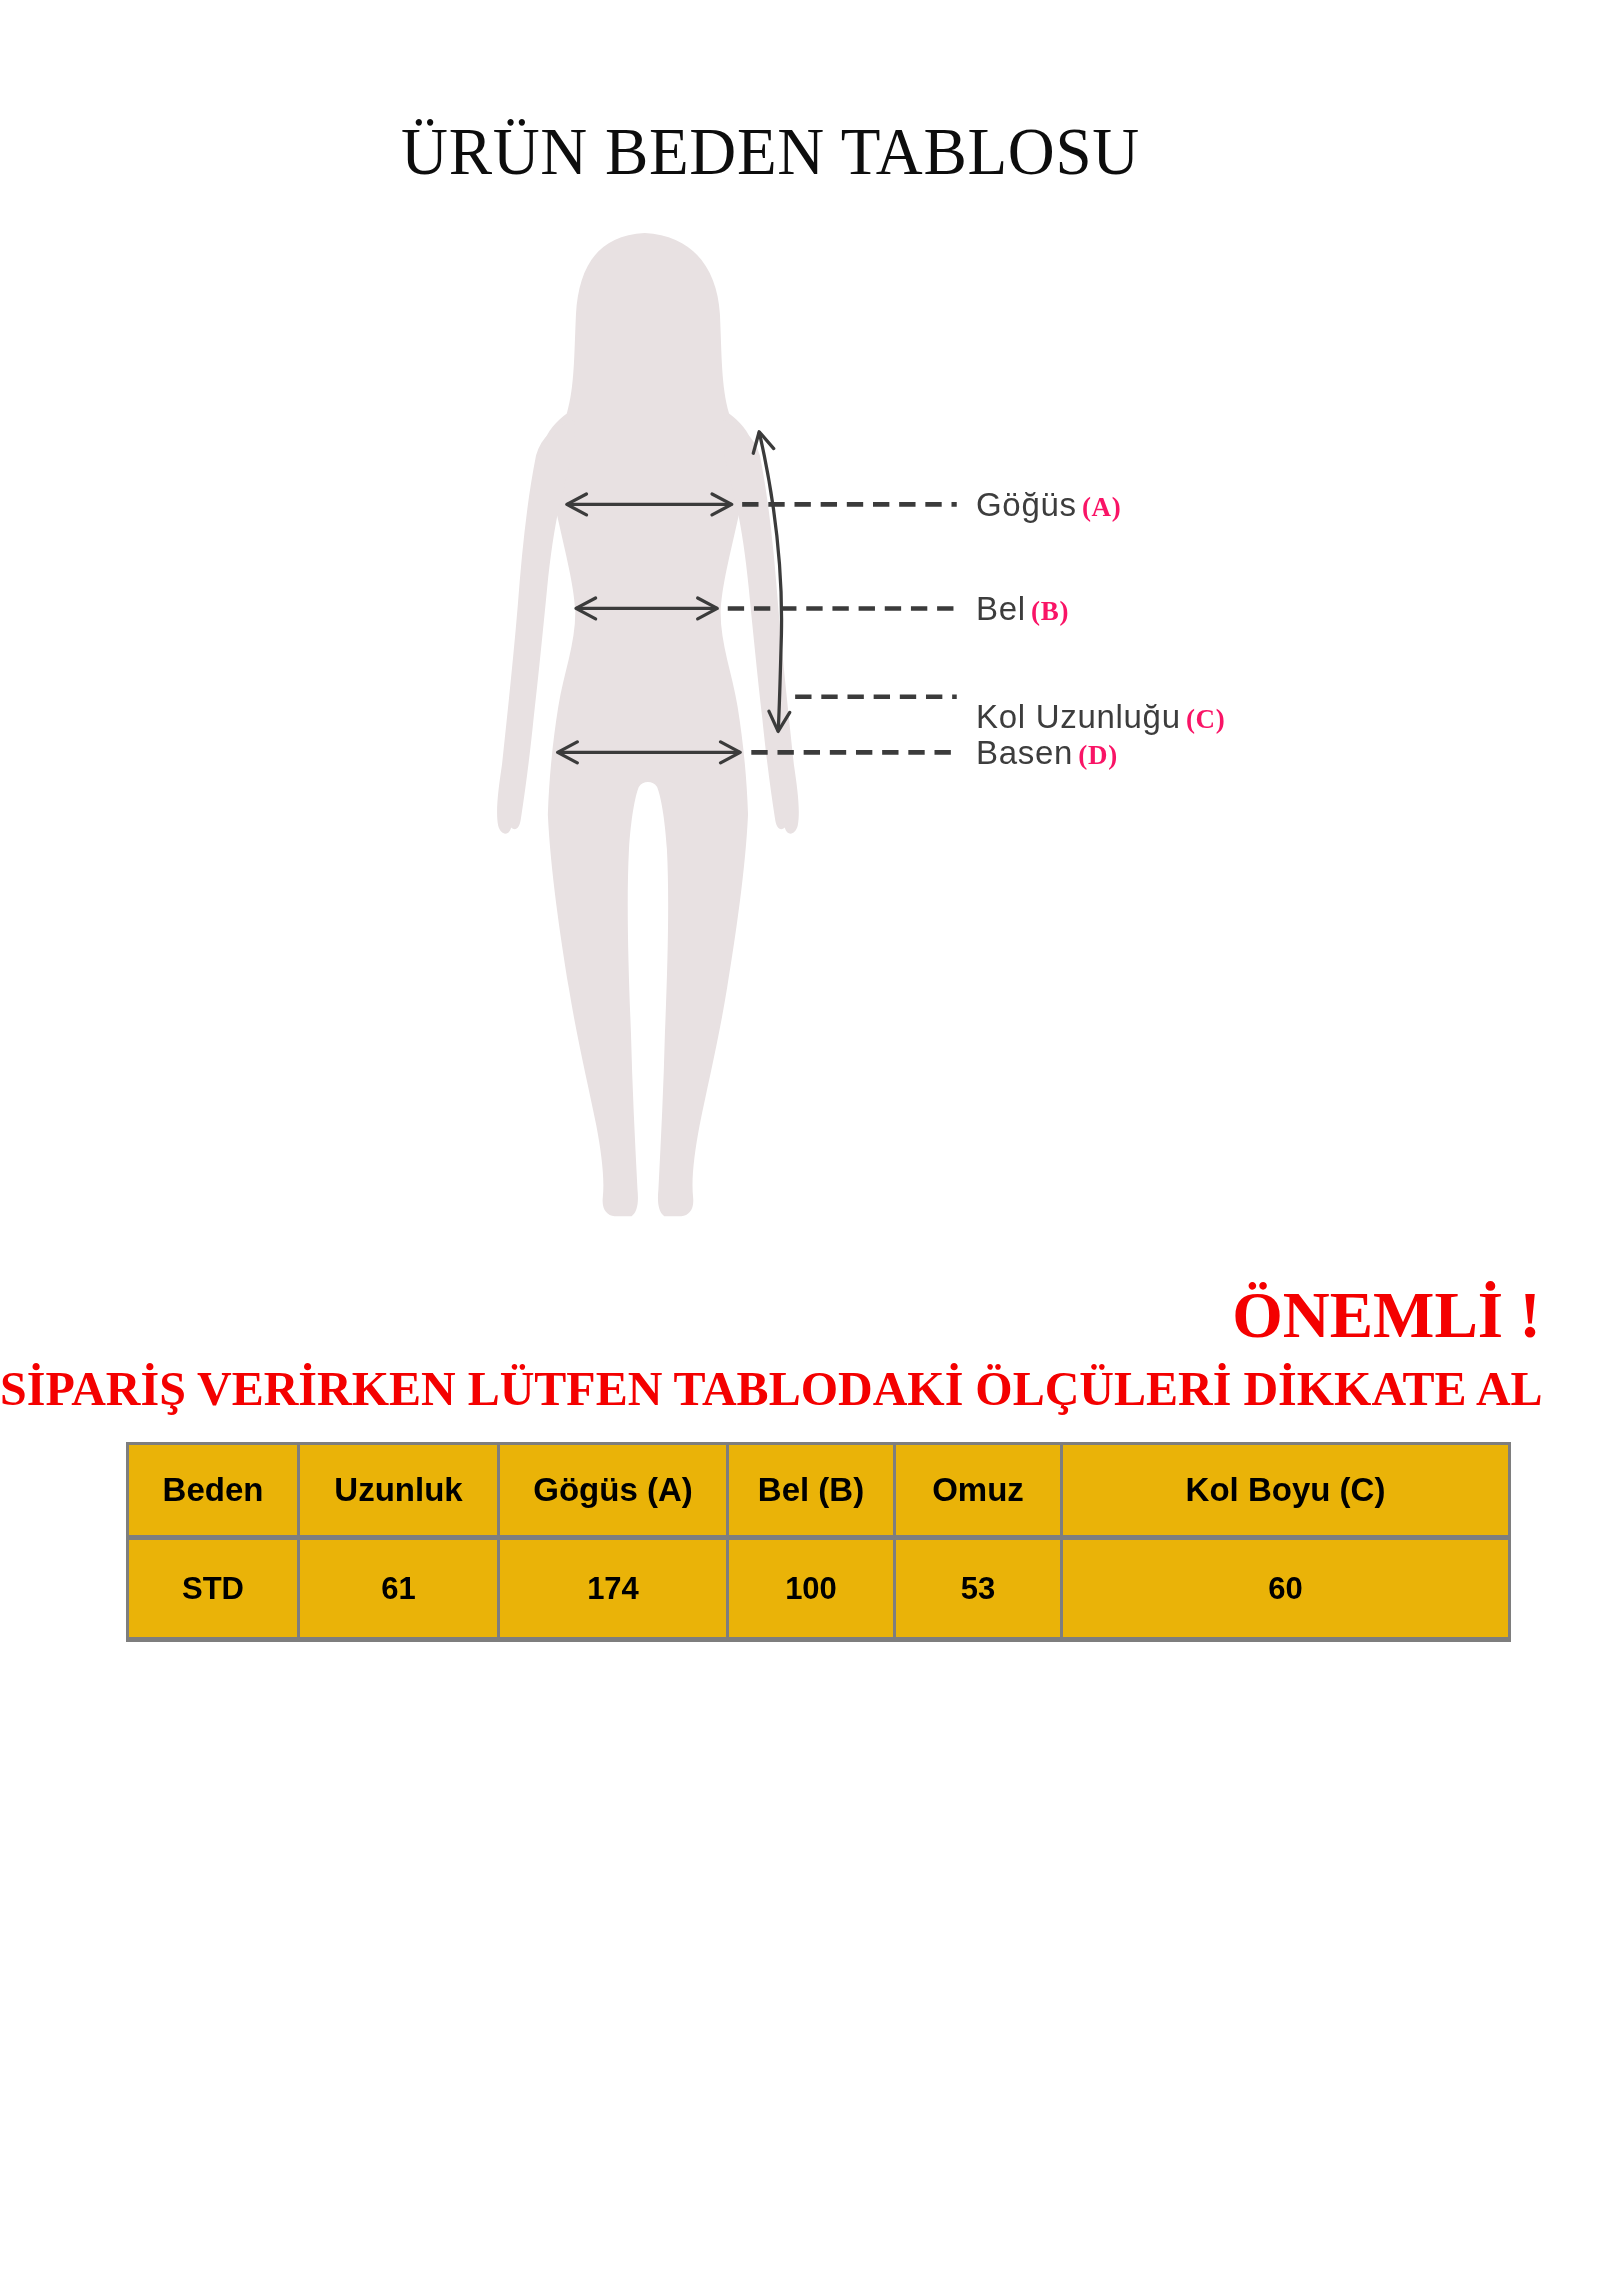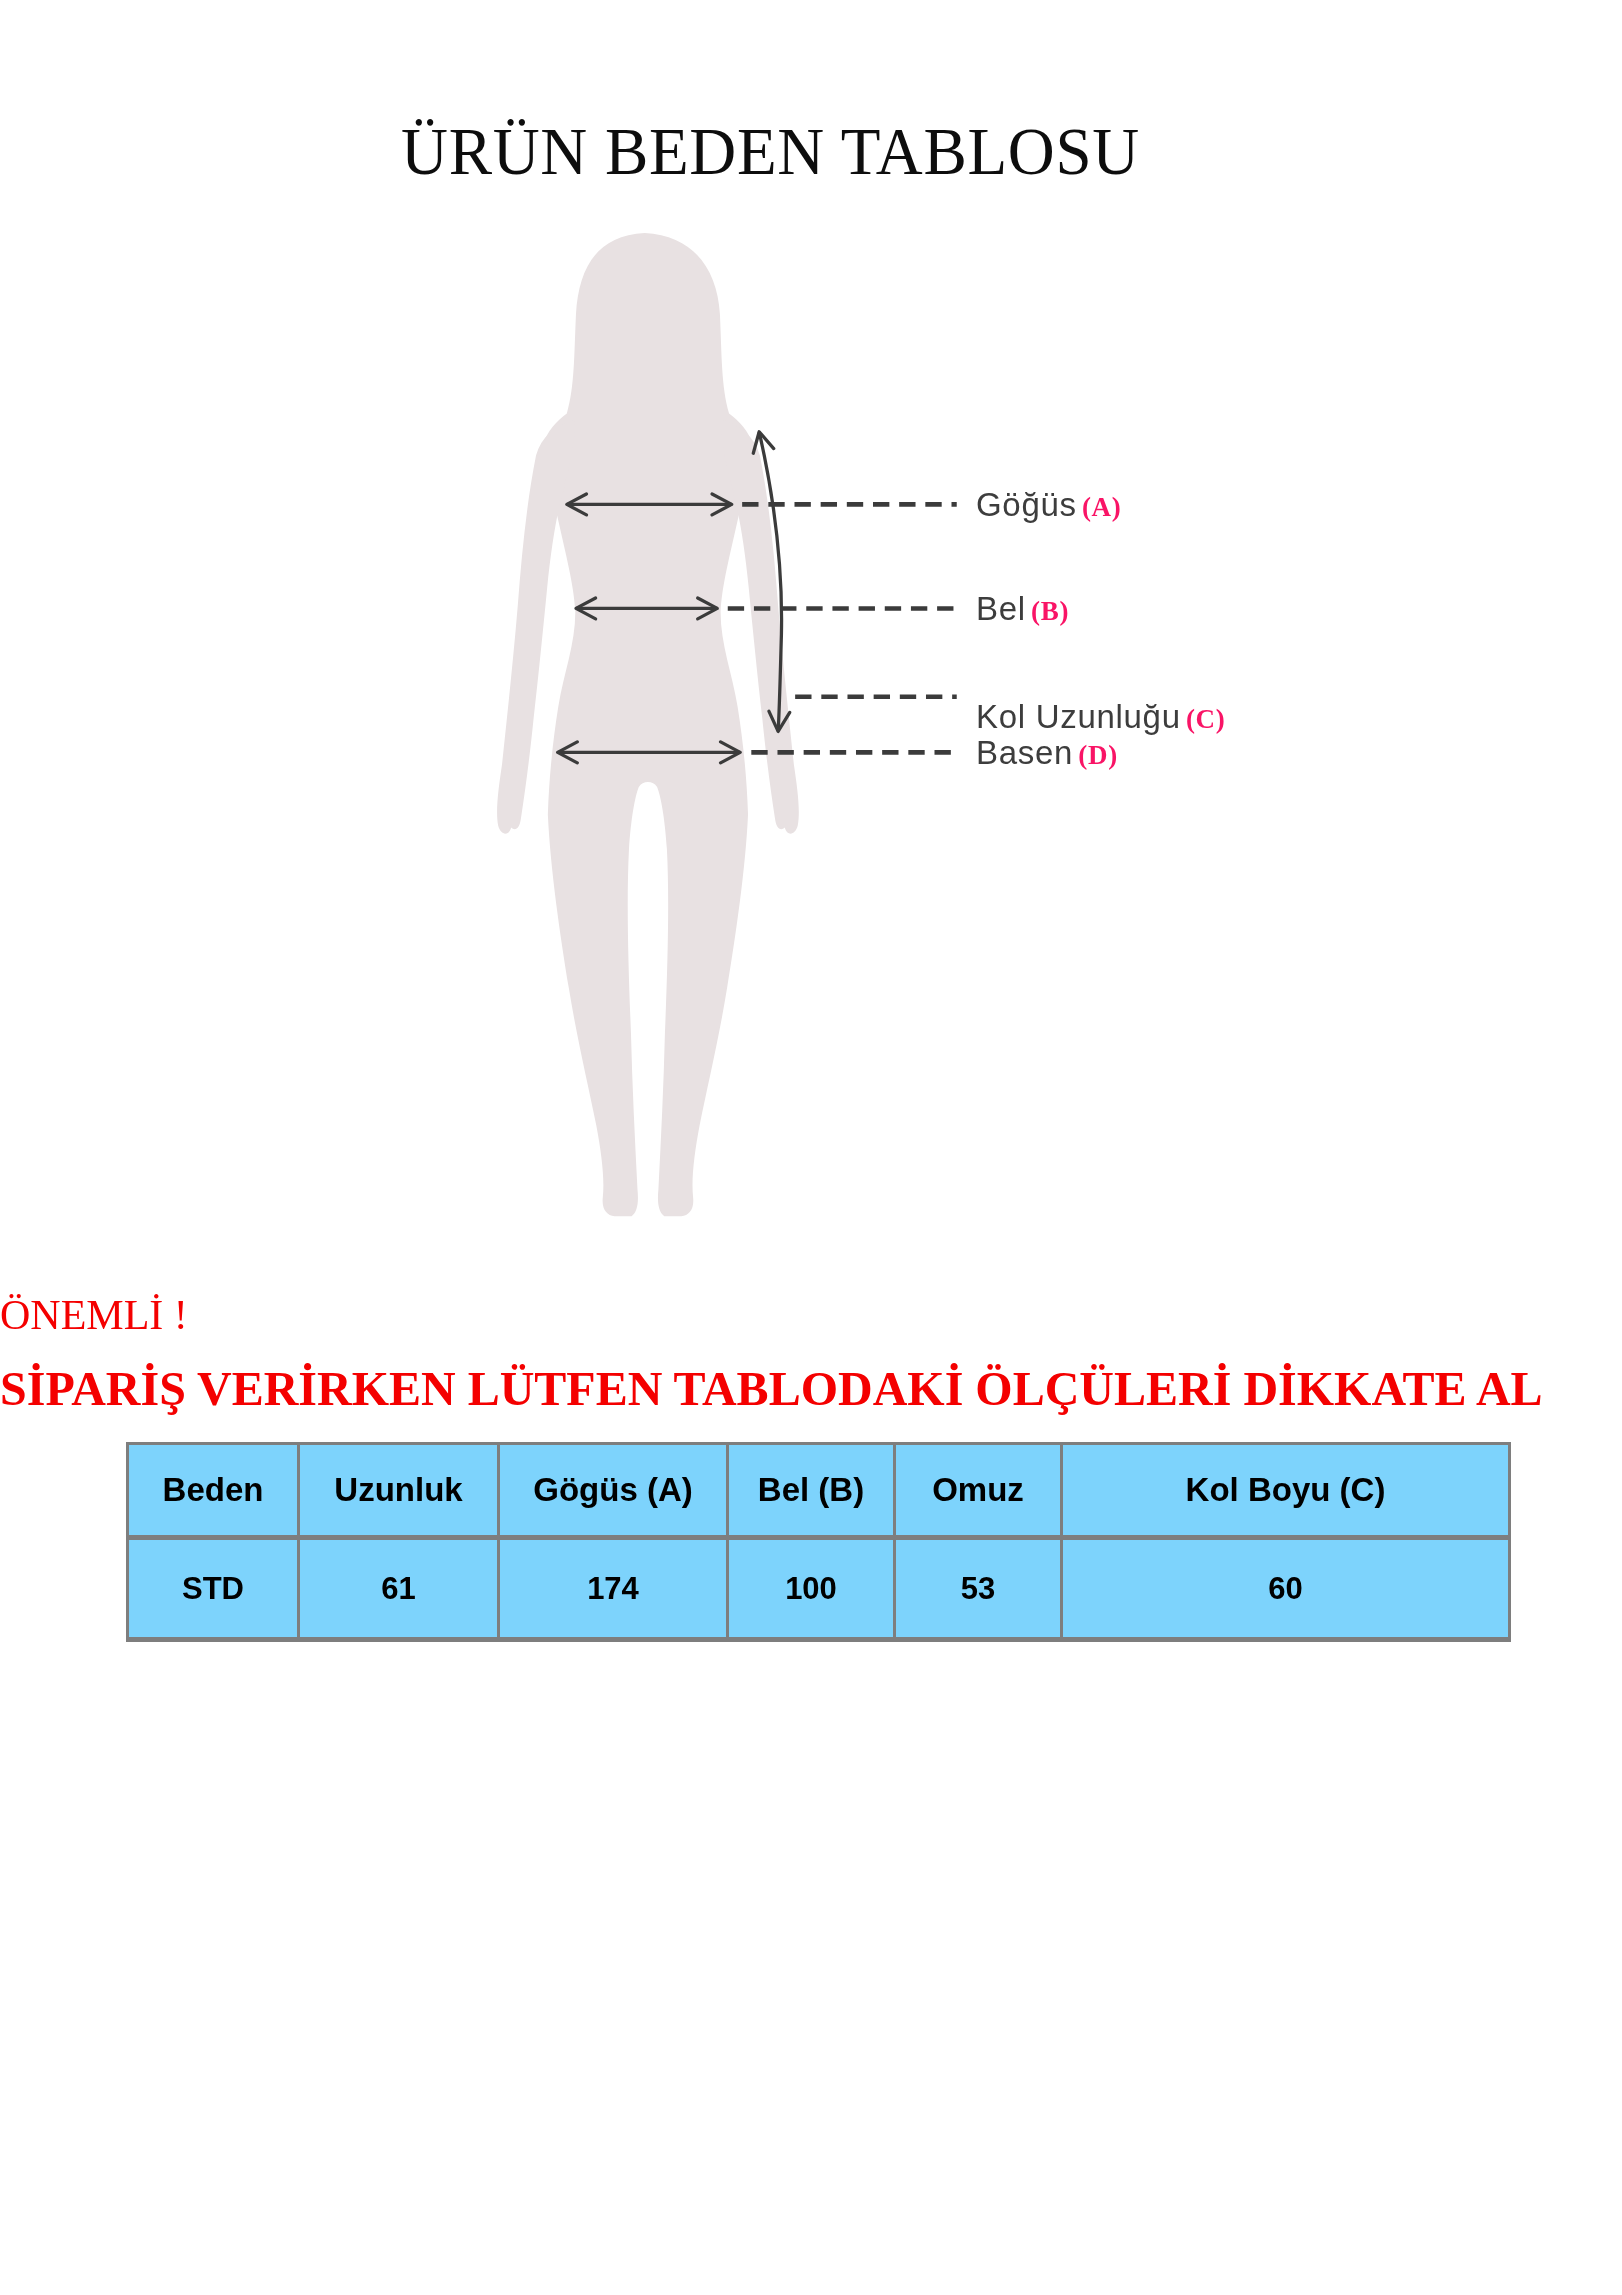--- a/index.html
+++ b/index.html
@@ -49,24 +49,24 @@
   }
   .label-gogus   { top: 481px; }
   .label-bel     { top: 585px; }
   .label-kol     { top: 693px; }
   .label-basen   { top: 729px; }
   
   .warning-heading {
     position: absolute;
     top: 1276px; left: 0; right: 0;
     height: 79px; line-height: 79px;
-    text-align: left;
-    font-family: "Liberation Serif", serif;
-    font-weight: 400;
-    font-size: 42px;
+    text-align: right;
+    font-family: "Liberation Serif", serif;
+    font-weight: 700;
+    font-size: 65px;
     color: #f40000;
   }
   .warning-subheading {
     position: absolute;
     top: 1356px; left: 0; right: 0;
     height: 65px; line-height: 65px;
     text-align: center;
     font-family: "Liberation Serif", serif;
     font-weight: 700;
     font-size: 48px;
@@ -79,21 +79,21 @@
     position: absolute;
     left: 126px; top: 1442px;
     width: 1382px;
   }
   table.size-table {
     width: 100%;
     border-collapse: collapse;
     table-layout: fixed;
     border: 3.9px solid #7e7e7e;
     border-bottom-width: 5.9px;
-    background: #7dd3fc;
+    background: #eab308;
   }
   table.size-table th, table.size-table td {
     border: 3.3px solid #7e7e7e;
     text-align: center;
     vertical-align: middle;
     color: #000000;
     padding: 0;
   }
   table.size-table thead th {
     height: 90px;

